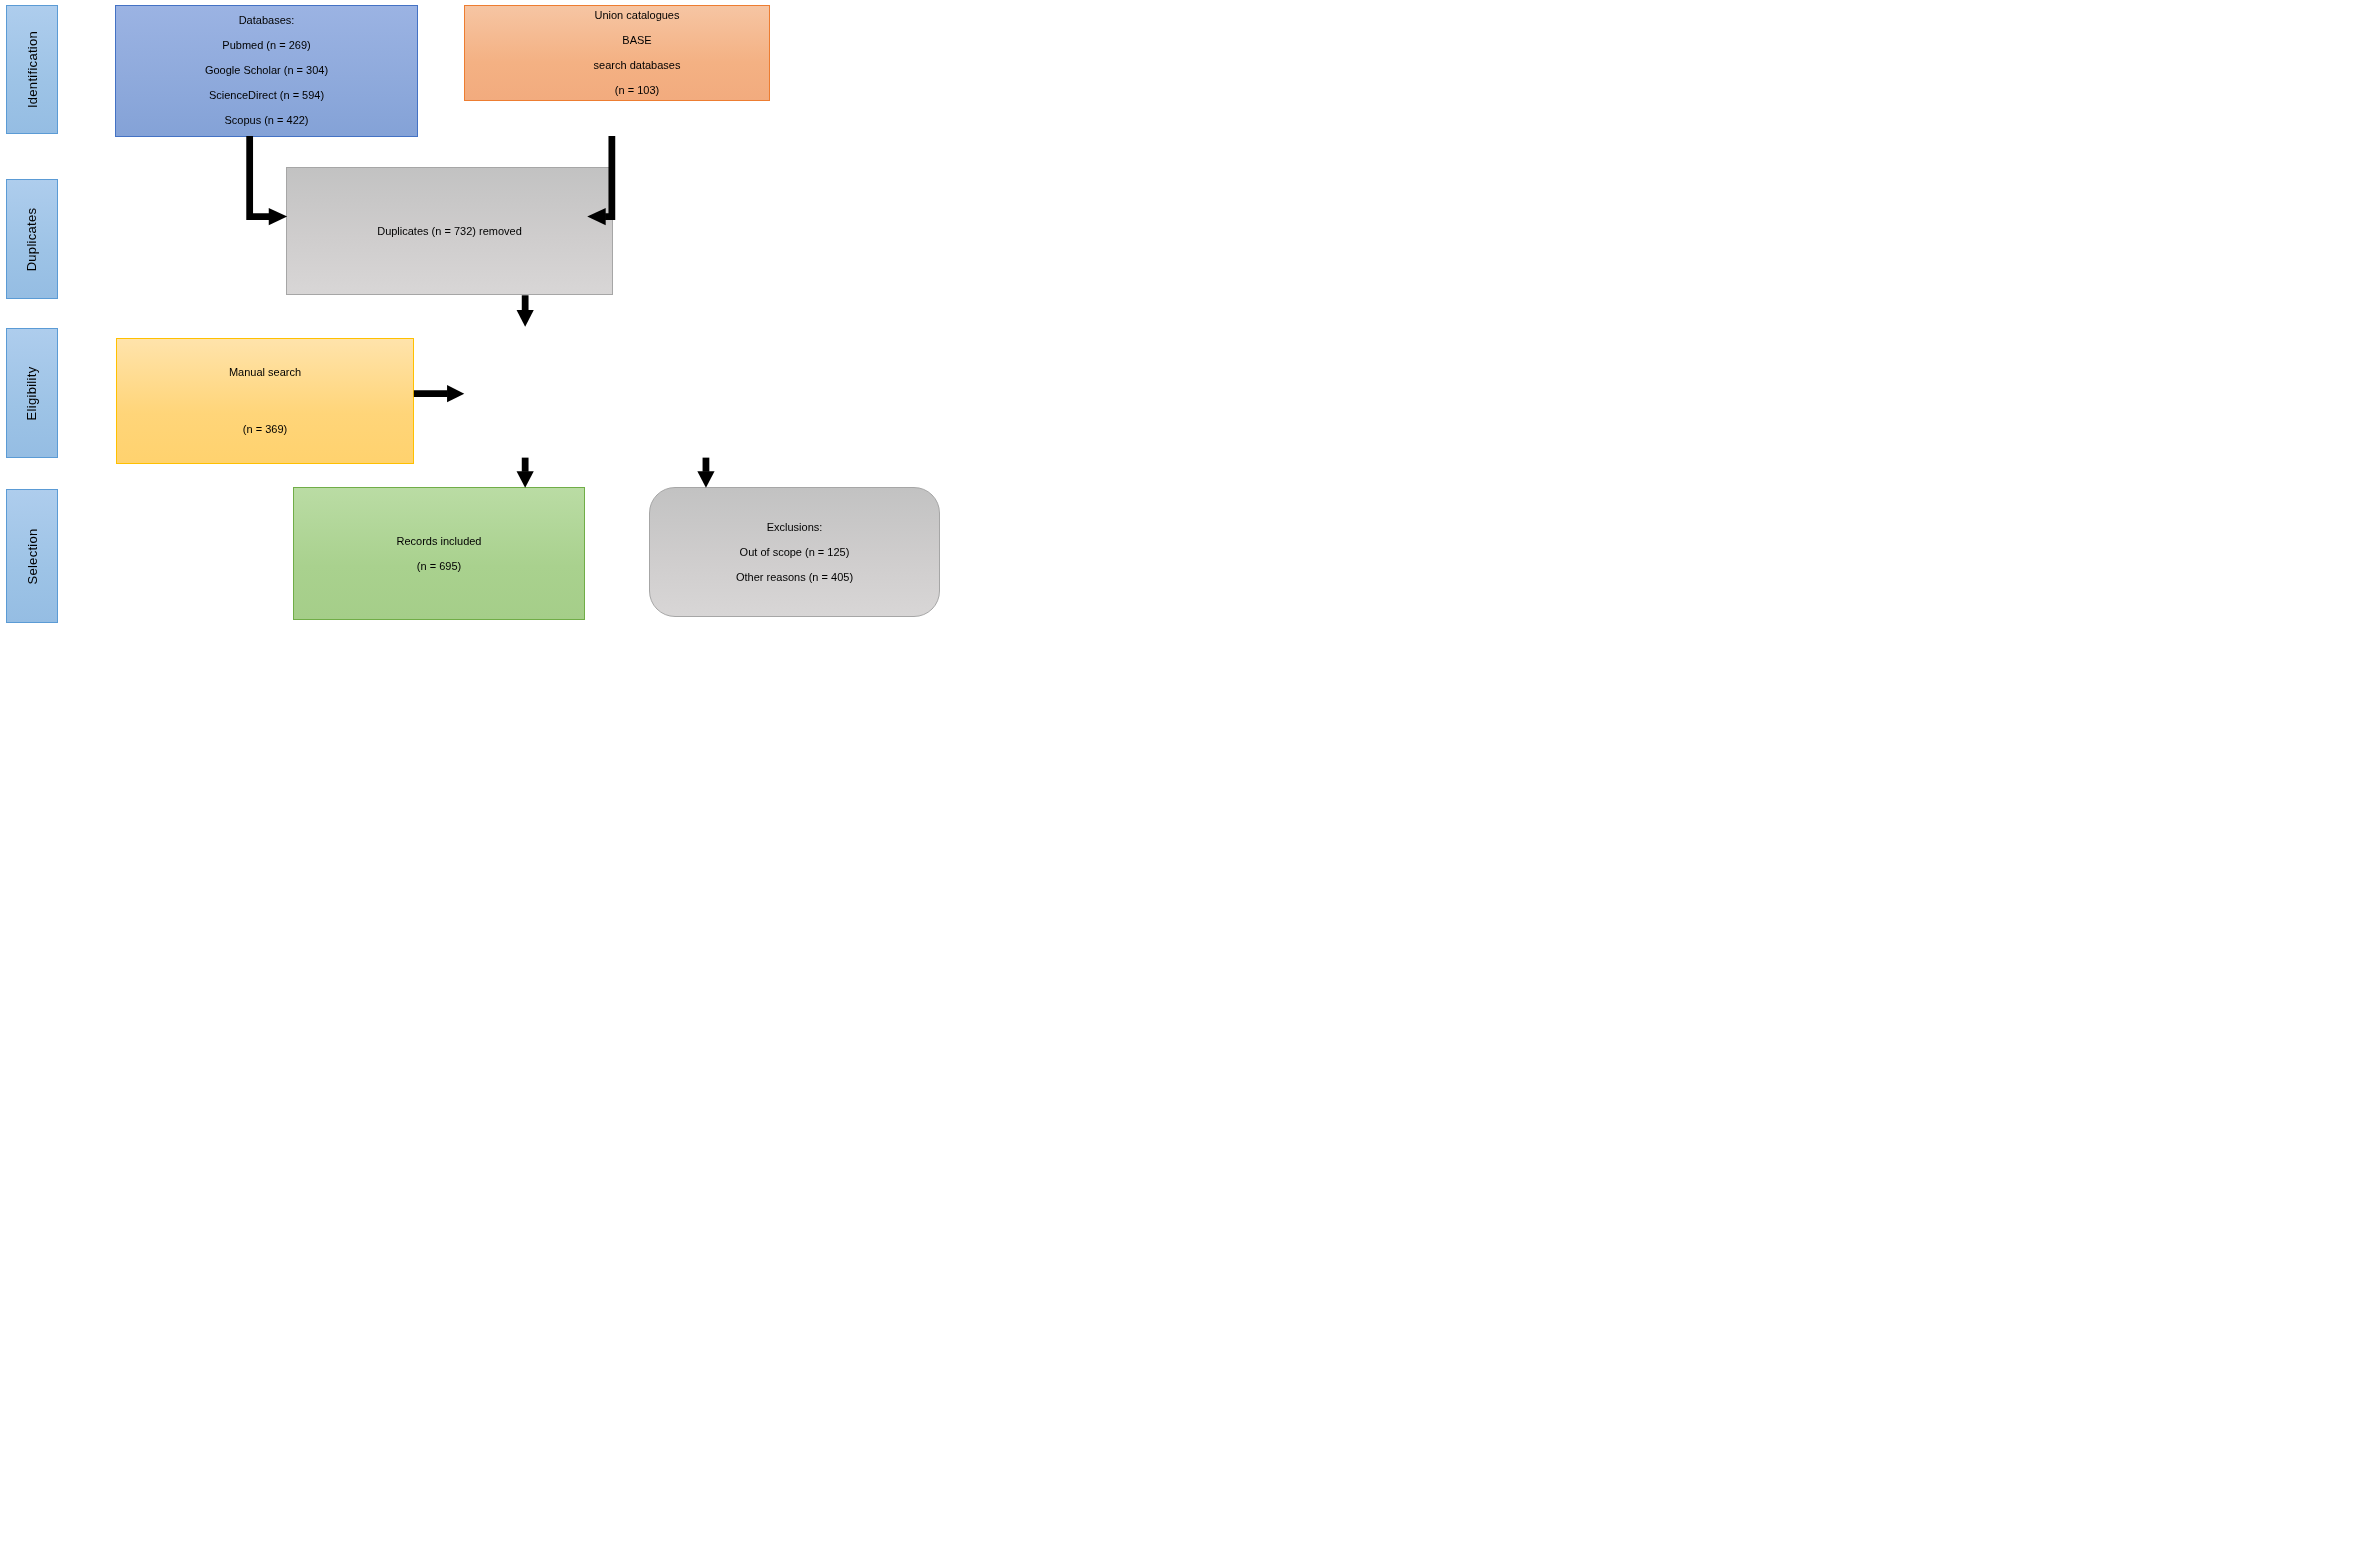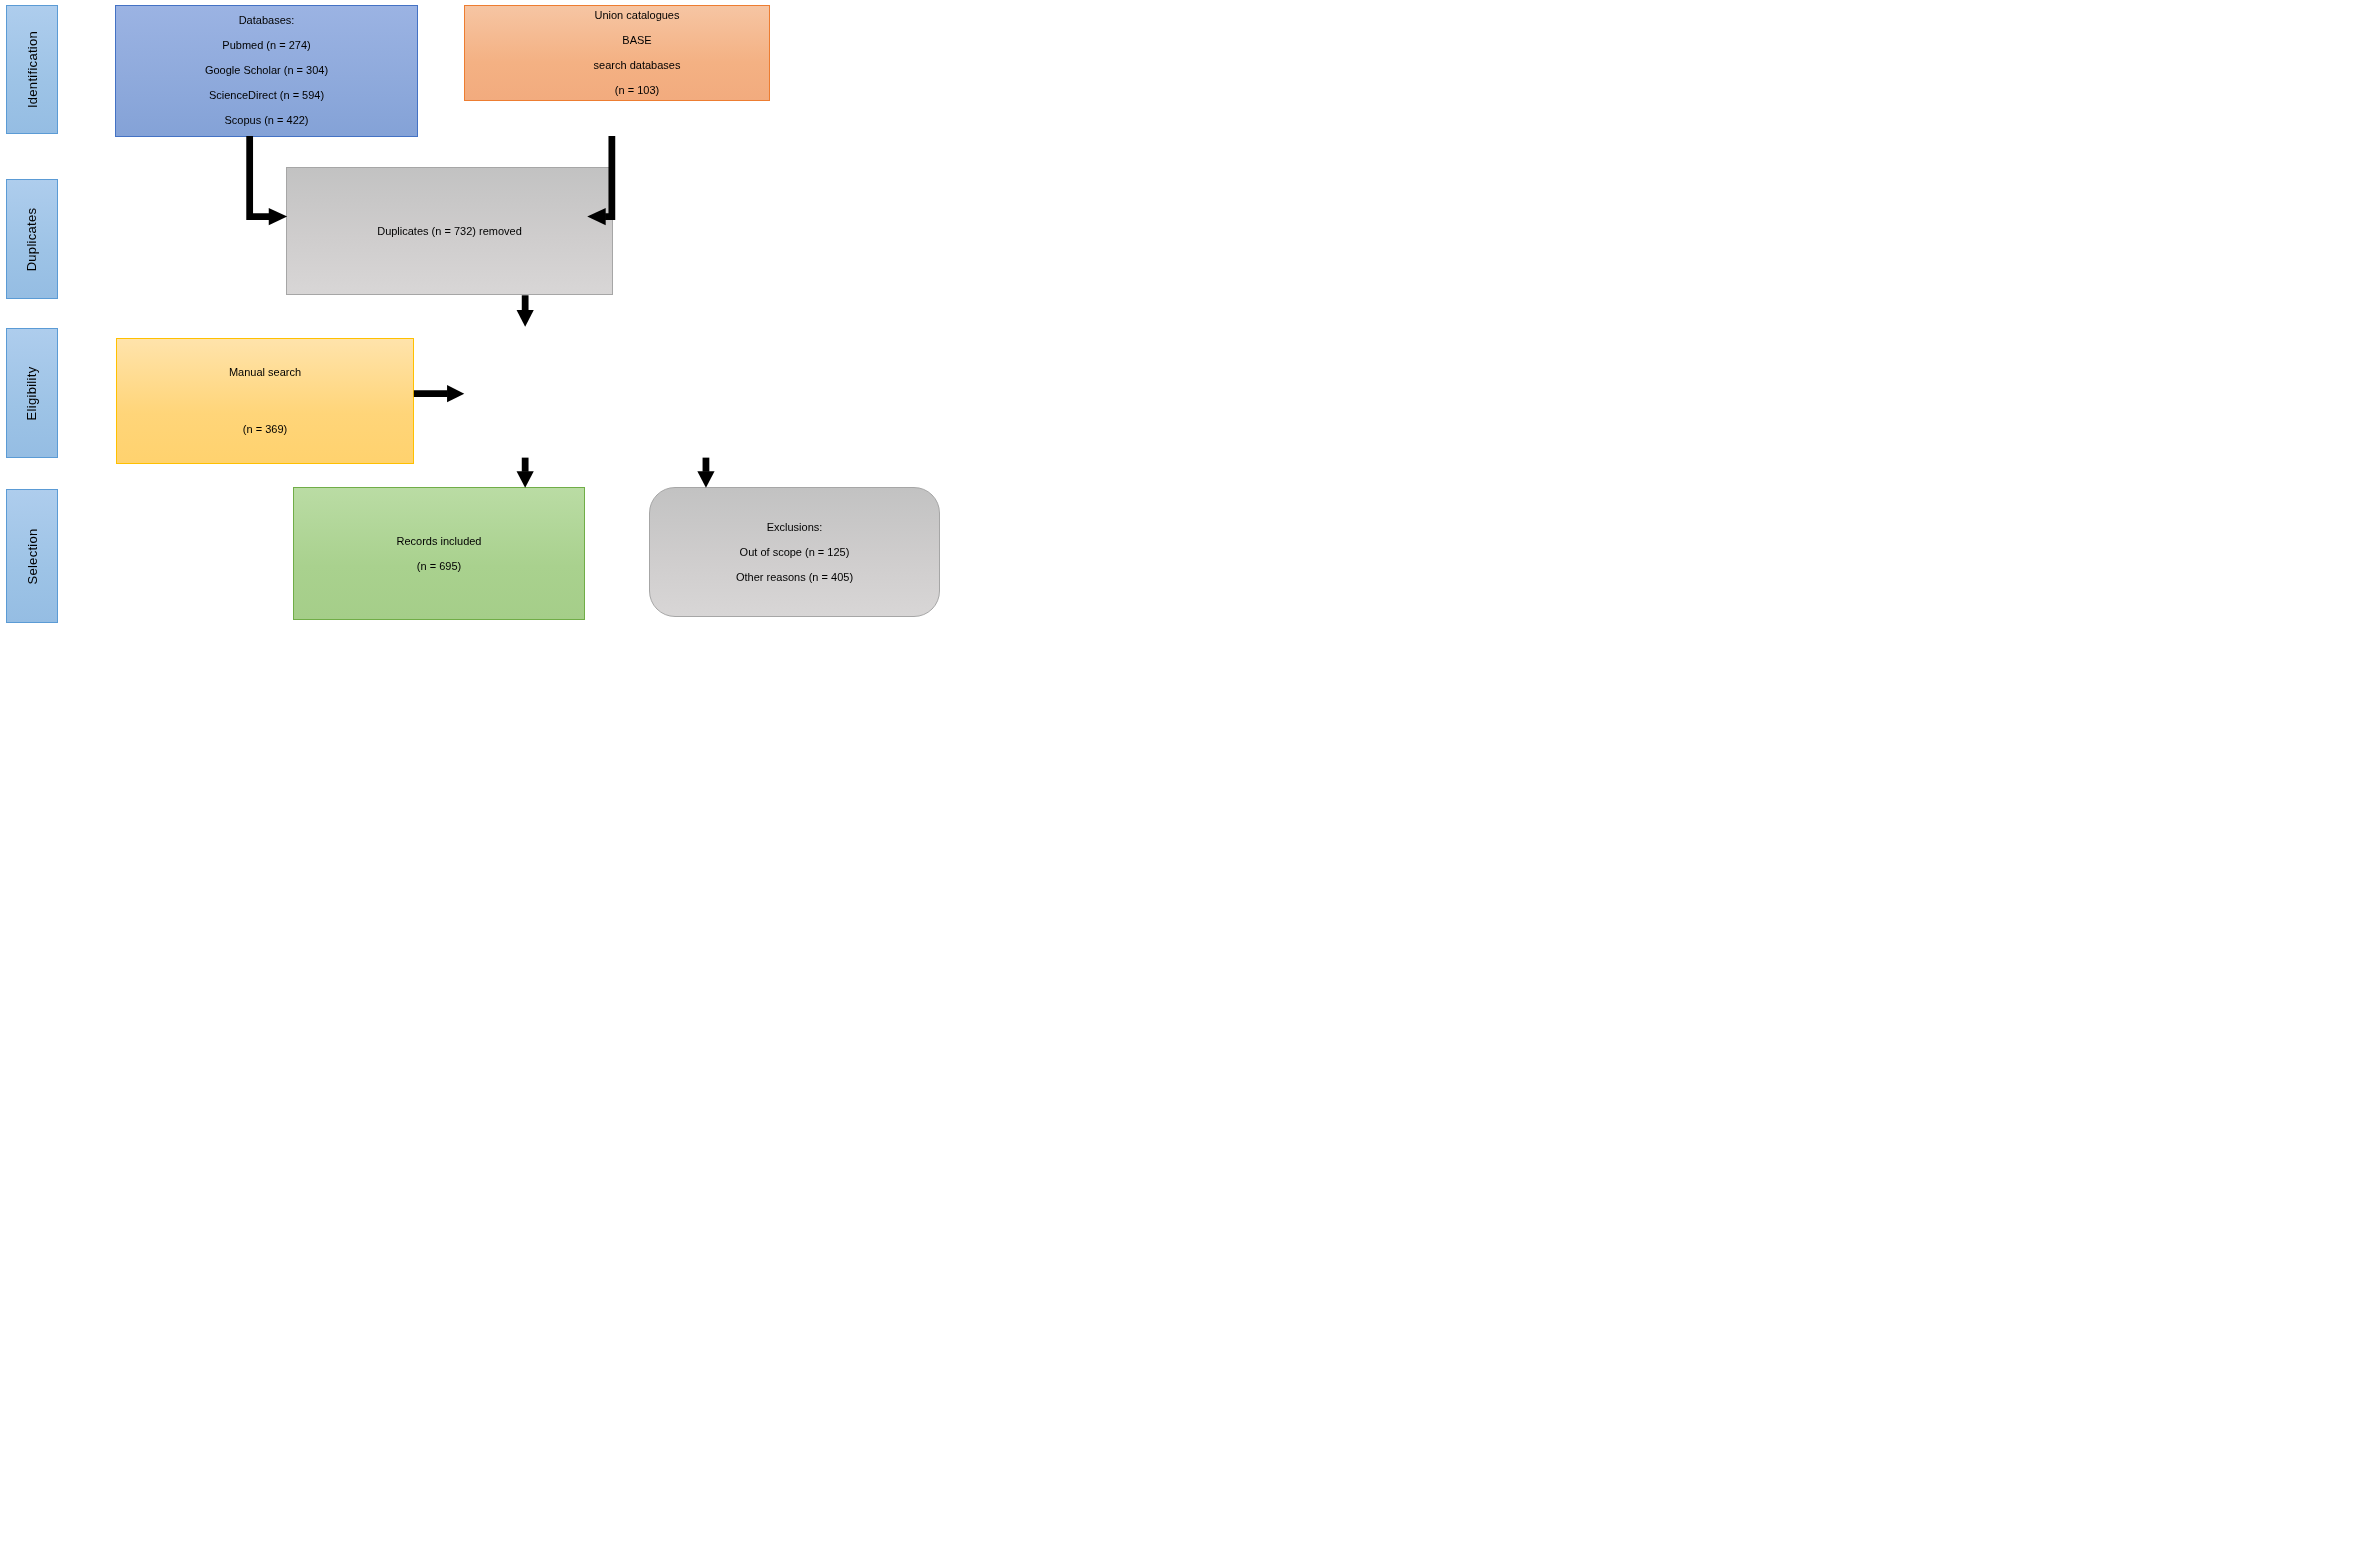--- a/index.html
+++ b/index.html
@@ -76,21 +76,21 @@
   </div>
   <div class="box stage" style="left:6.1px;top:328px;width:52px;height:130px;">
     <span class="rot">Eligibility</span>
   </div>
   <div class="box stage" style="left:6.1px;top:489px;width:52px;height:134px;">
     <span class="rot">Selection</span>
   </div>
 
   <div class="box b-databases" style="left:115px;top:4.9px;width:303px;height:132px;">
     <div class="line">Databases:</div>
-    <div class="line">Pubmed (n = 274)</div>
+    <div class="line">Pubmed (n = 269)</div>
     <div class="line">Google Scholar (n = 304)</div>
     <div class="line">ScienceDirect (n = 594)</div>
     <div class="line">Scopus (n = 422)</div>
   </div>
 
   <div class="box b-union" style="left:464px;top:4.9px;width:306px;height:96px;padding-left:40px;">
     <div class="line">Union catalogues</div>
     <div class="line">BASE</div>
     <div class="line">search databases</div>
     <div class="line">(n = 103)</div>

